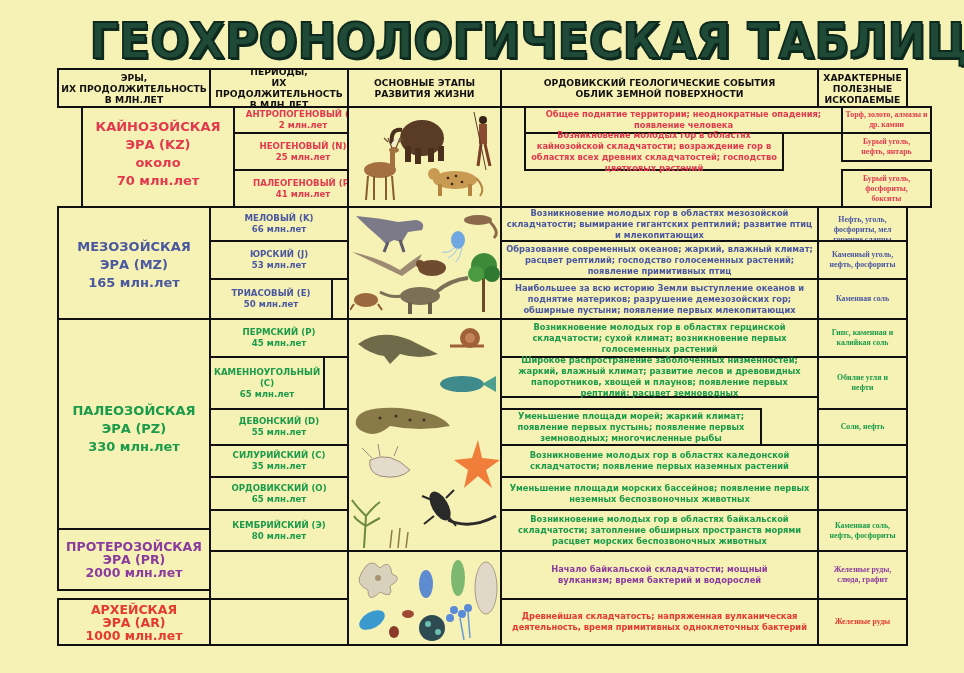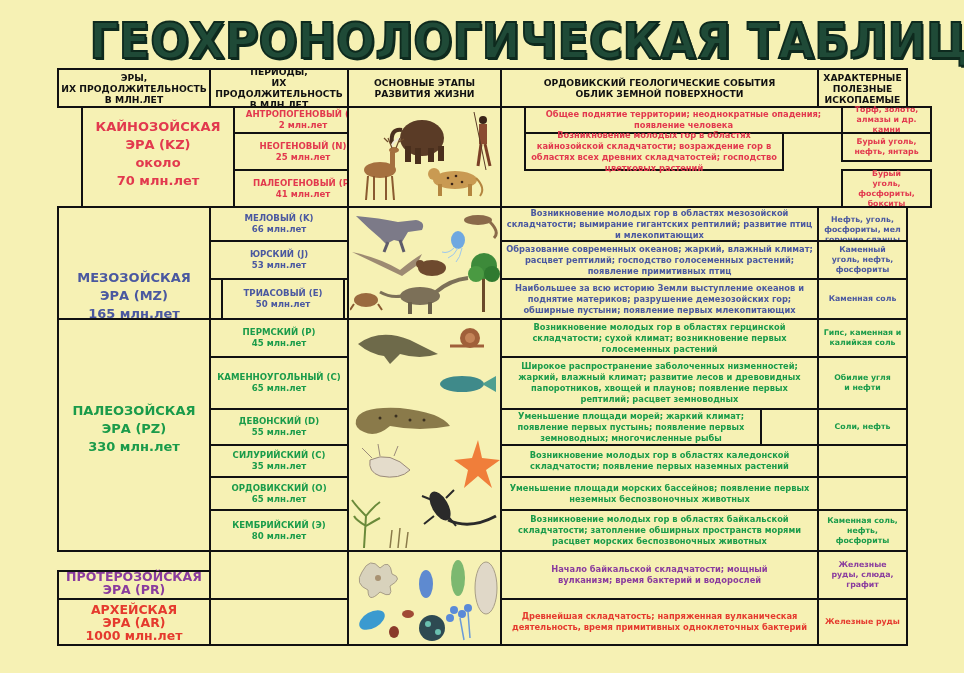--- a/index.html
+++ b/index.html
@@ -20,21 +20,21 @@
     .cell {
       position:absolute; box-sizing:border-box; border:2px solid #111;
       display:flex; flex-direction:column; align-items:center; justify-content:center;
       text-align:center; font-weight:bold; background:#f6f1b4;
     }
     .hdr { font-size:9.2px; line-height:11px; color:#111;justify-content:center; }
     .era-name { font-size:13px; line-height:18px; }
     .era-small { font-size:12.5px; line-height:13px; }
     .period { font-size:8.6px; line-height:11px; }
     .event { font-size:8.3px; line-height:11px; padding:0 4px; }
-    .mineral { font-size:7.8px; line-height:10px; padding:0 2px; }
+    .mineral { font-size:7.8px; line-height:10px; padding:0 2px;font-family:Liberation Serif, serif; }
     .red { color:#e2394e;margin-left:24px; }
     .blue { color:#4a58a0; }
     .green { color:#1a9b4a; }
     .purple { color:#8a3c9e; }
     .ared { color:#e53a2e; }
     .life { padding:0; }
   </style>
 </head>
 <body>
 
@@ -138,34 +138,34 @@
   <div class="cell mineral red" style="left:760px;top:38px;width:91px;height:28px">
     <span>Торф, золото, алмазы и др. камни</span>
   </div>
   <div class="cell mineral red" style="left:760px;top:64px;width:91px;height:25px;padding:13px 10px">
     <span>Бурый уголь, нефть, янтарь</span>
   </div>
   <div class="cell mineral red" style="left:760px;top:101px;width:91px;height:39px;padding:0 14px">
     <span>Бурый уголь, фосфориты, бокситы</span>
   </div>
 
-  <div class="cell blue" style="left:0;top:138px;width:154px;height:119px;justify-content:flex-end;padding-top:30px">
+  <div class="cell blue" style="left:0;top:138px;width:154px;height:119px;justify-content:flex-start;padding-top:30px">
     <span class="era-name">МЕЗОЗОЙСКАЯ</span>
     <span class="era-name">ЭРА (MZ)</span>
     <span class="era-name">165 млн.лет</span>
   </div>
   <div class="cell period blue" style="left:152px;top:138px;width:140px;height:36px">
     <span>МЕЛОВЫЙ (K)</span>
     <span>66 млн.лет</span>
   </div>
   <div class="cell period blue" style="left:152px;top:172px;width:140px;height:40px">
     <span>ЮРСКИЙ (J)</span>
     <span>53 млн.лет</span>
   </div>
-  <div class="cell period blue" style="left:164px;top:210px;width:124px;height:42px">
+  <div class="cell period blue" style="left:152px;top:210px;width:124px;height:42px">
     <span>ТРИАСОВЫЙ (E)</span>
     <span>50 млн.лет</span>
   </div>
   <div class="cell life" style="left:290px;top:138px;width:155px;height:114px">
     <svg width="150" height="110" viewBox="0 0 150 110">
       <g>
         <path d="M6 8 Q30 10 48 14 L66 12 Q76 14 72 22 L58 24 L52 34 L44 32 L36 36 L30 30 Q18 20 6 8Z" fill="#7c7a88"></path>
         <line x1="38" y1="34" x2="34" y2="44" stroke="#5d5b6a" stroke-width="3"></line>
         <line x1="50" y1="32" x2="54" y2="44" stroke="#5d5b6a" stroke-width="3"></line>
       </g>
@@ -224,21 +224,21 @@
 
   <div class="cell green" style="left:0;top:250px;width:154px;height:234px;justify-content:flex-start;padding-top:82px">
     <span class="era-name">ПАЛЕОЗОЙСКАЯ</span>
     <span class="era-name">ЭРА (PZ)</span>
     <span class="era-name">330 млн.лет</span>
   </div>
   <div class="cell period green" style="left:152px;top:250px;width:140px;height:40px">
     <span>ПЕРМСКИЙ (P)</span>
     <span>45 млн.лет</span>
   </div>
-  <div class="cell period green" style="left:152px;top:288px;width:140px;height:54px">
+  <div class="cell period green" style="left:152px;top:288px;width:116px;height:54px">
     <span>КАМЕННОУГОЛЬНЫЙ (C)</span>
     <span>65 млн.лет</span>
   </div>
   <div class="cell period green" style="left:152px;top:340px;width:140px;height:38px">
     <span>ДЕВОНСКИЙ (D)</span>
     <span>55 млн.лет</span>
   </div>
   <div class="cell period green" style="left:152px;top:376px;width:140px;height:34px">
     <span>СИЛУРИЙСКИЙ (С)</span>
     <span>35 млн.лет</span>
@@ -286,21 +286,21 @@
       </g>
       <g>
         <path d="M14 228 L16 196 M16 196 Q6 186 2 180 M16 196 Q24 186 30 182 M16 206 Q6 200 4 196 M16 206 Q26 200 30 198" stroke="#6a8a3a" stroke-width="2" fill="none"></path>
         <path d="M40 228 L42 210 M48 228 L50 208 M56 228 L58 212" stroke="#8a7a4a" stroke-width="1.5"></path>
       </g>
     </svg>
   </div>
   <div class="cell event green" style="left:443px;top:250px;width:319px;height:40px">
     <span>Возникновение молодых гор в областях герцинской складчатости; сухой климат; возникновение первых голосеменных растений</span>
   </div>
-  <div class="cell event green" style="left:443px;top:288px;width:319px;height:54px">
+  <div class="cell event green" style="left:443px;top:288px;width:319px;height:42px">
     <span>Широкое распространение заболоченных низменностей; жаркий, влажный климат; развитие лесов и древовидных папоротников, хвощей и плаунов; появление первых рептилий; расцвет земноводных</span>
   </div>
   <div class="cell event green" style="left:443px;top:340px;width:262px;height:38px">
     <span>Уменьшение площади морей; жаркий климат; появление первых пустынь; появление первых земноводных; многочисленные рыбы</span>
   </div>
   <div class="cell event green" style="left:443px;top:376px;width:319px;height:34px">
     <span>Возникновение молодых гор в областях каледонской складчатости; появление первых наземных растений</span>
   </div>
   <div class="cell event green" style="left:443px;top:441px;width:319px;height:43px">
     <span>Возникновение молодых гор в областях байкальской складчатости; затопление обширных пространств морями расцвет морских беспозвоночных животных</span>
@@ -320,21 +320,21 @@
   <div class="cell mineral green" style="left:760px;top:376px;width:91px;height:34px">
     <span></span>
   </div>
   <div class="cell mineral green" style="left:760px;top:408px;width:91px;height:35px">
     <span></span>
   </div>
   <div class="cell mineral green" style="left:760px;top:441px;width:91px;height:43px;padding:0 8px">
     <span>Каменная соль, нефть, фосфориты</span>
   </div>
 
-  <div class="cell purple" style="left:0;top:502px;width:154px;height:38px">
+  <div class="cell purple" style="left:0;top:460px;width:154px;height:63px">
     <span class="era-small">ПРОТЕРОЗОЙСКАЯ</span>
     <span class="era-small">ЭРА (PR)</span>
     <span class="era-small">2000 млн.лет</span>
   </div>
   <div class="cell" style="left:152px;top:482px;width:140px;height:50px"></div>
   <div class="cell life" style="left:290px;top:482px;width:155px;height:96px">
     <svg width="150" height="92" viewBox="0 0 150 92">
       <g>
         <path d="M12 20 Q20 4 30 16 Q40 6 42 22 Q54 26 40 34 Q44 48 30 40 Q18 52 18 38 Q4 32 12 20Z" fill="#d8d2bc" stroke="#a89e86" stroke-width="1"></path>
         <circle cx="28" cy="26" r="3" fill="#a89272"></circle>

